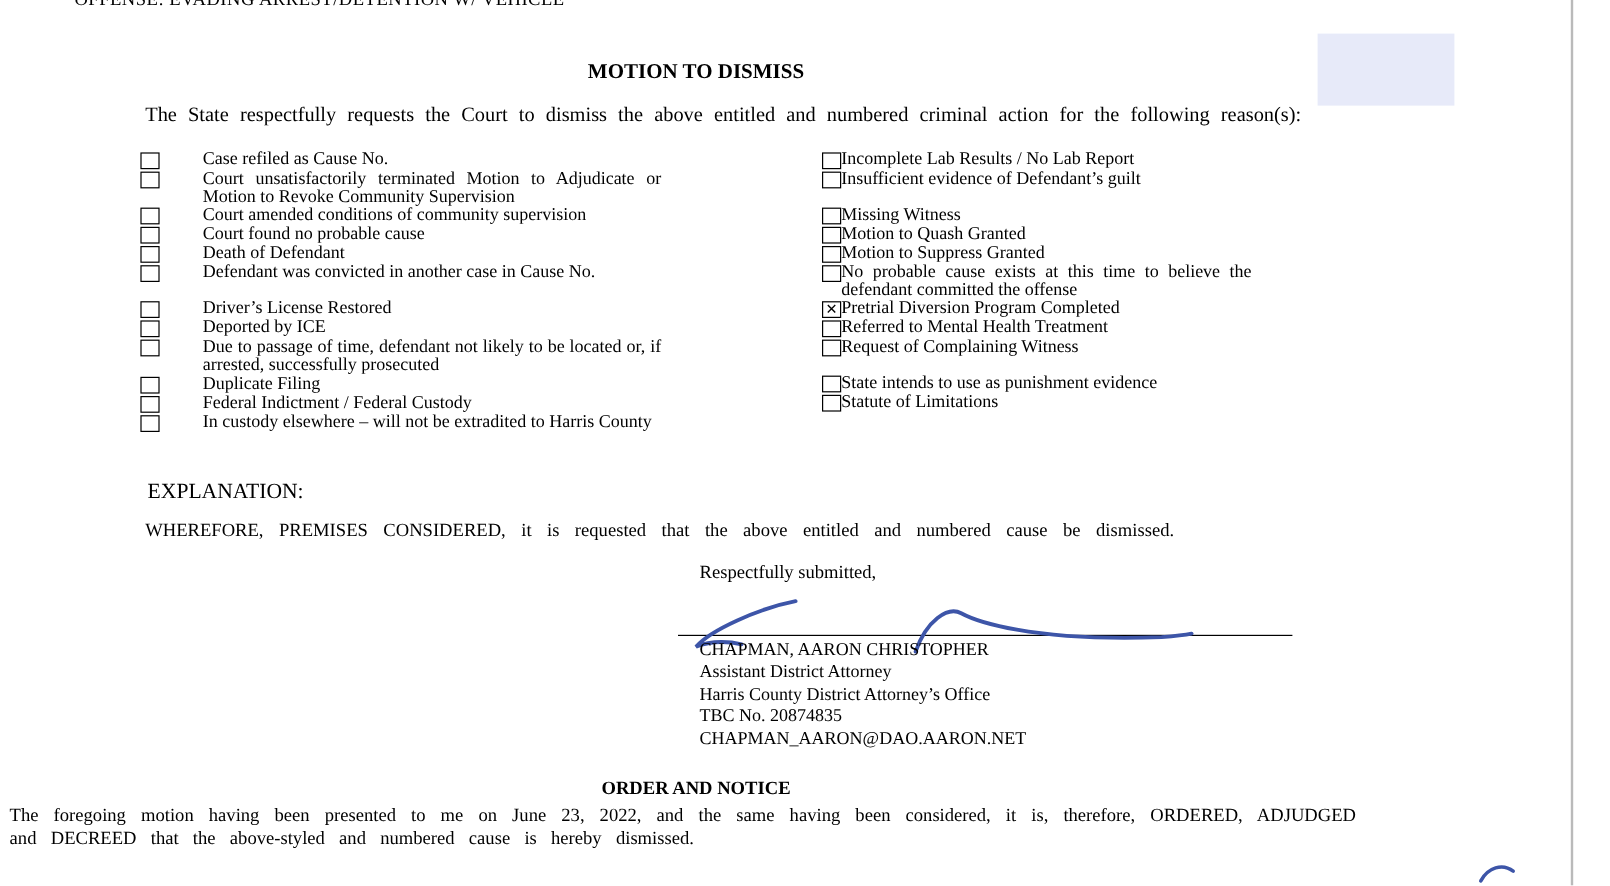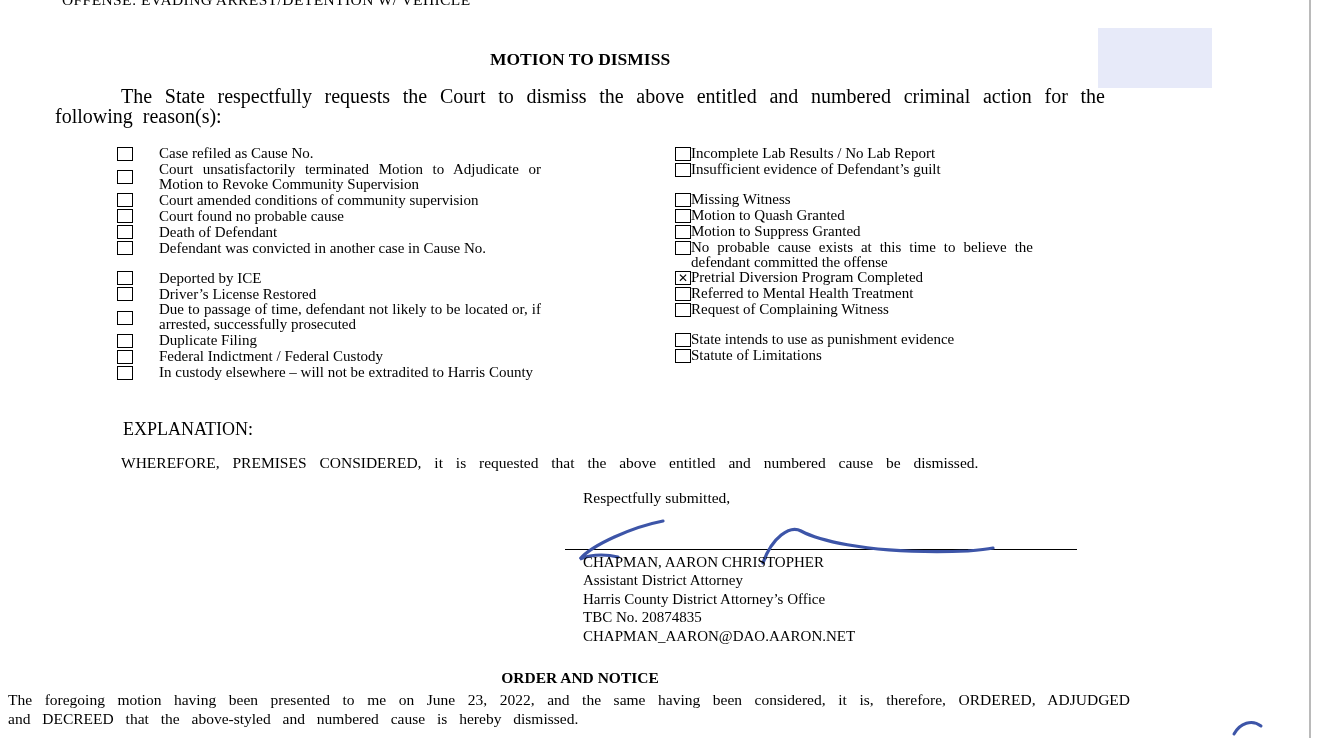--- a/index.html
+++ b/index.html
@@ -17,28 +17,28 @@
   }
   .highlight-box { position: absolute; top: 28px; left: 1098px; width: 114px; height: 60px; }
   .page-edge { position: absolute; top: 0; left: 1309px; width: 2px; height: 738px; }
 
   .content { position: relative; margin-left: 55px; width: 1050px; padding-top: 33px; }
 
   .doc-title { text-align: center; font-weight: bold; font-size: 17.5px; margin: 16px; }
 
   .intro {
     margin: 15px 0 0 0; text-align: justify; text-indent: 66px;
-    font-size: 20px; line-height: 20px; word-spacing: 5px;
+    font-size: 17px; line-height: 20px; word-spacing: 5px;
   }
 
   .cbx-area { display: flex; margin-top: 20px; padding-left: 62px; font-size: 15px; }
   .cbx-col { display: flex; flex-direction: column; }
   .right-col { margin-left: 134px; }
   .cbx-row { display: flex; align-items: flex-start; margin-bottom: 1px; }
-  .left-col  .cbx-row { gap: 26px; align-items: center; }
+  .left-col  .cbx-row { gap: 36px; }
   .right-col .cbx-row { }
   .cbx {
     flex: 0 0 auto; width: 16px; height: 14px; margin-top: 1px;
     border: 1.6px solid #000;
     display: flex; align-items: center; justify-content: center;
     font-size: 12px; line-height: 1;
     font-family: "DejaVu Sans", sans-serif;
   }
   .cbx-label { line-height: 14.7px; text-align: justify; }
   .left-col  .cbx-label { width: 382px; }
@@ -101,25 +101,25 @@
           <span class="cbx"></span>
           <span class="cbx-label">Death of Defendant</span>
         </div>
         <div class="cbx-row">
           <span class="cbx"></span>
           <span class="cbx-label">Defendant was convicted in another case in Cause No.</span>
         </div>
         <div class="cbx-spacer"></div>
         <div class="cbx-row">
           <span class="cbx"></span>
+          <span class="cbx-label">Driver’s License Restored</span>
+        </div>
+        <div class="cbx-row">
+          <span class="cbx"></span>
           <span class="cbx-label">Deported by ICE</span>
-        </div>
-        <div class="cbx-row">
-          <span class="cbx"></span>
-          <span class="cbx-label">Driver’s License Restored</span>
         </div>
         <div class="cbx-row">
           <span class="cbx"></span>
           <span class="cbx-label">Due to passage of time, defendant not likely to be located or, if arrested, successfully prosecuted</span>
         </div>
         <div class="cbx-row">
           <span class="cbx"></span>
           <span class="cbx-label">Duplicate Filing</span>
         </div>
         <div class="cbx-row">

